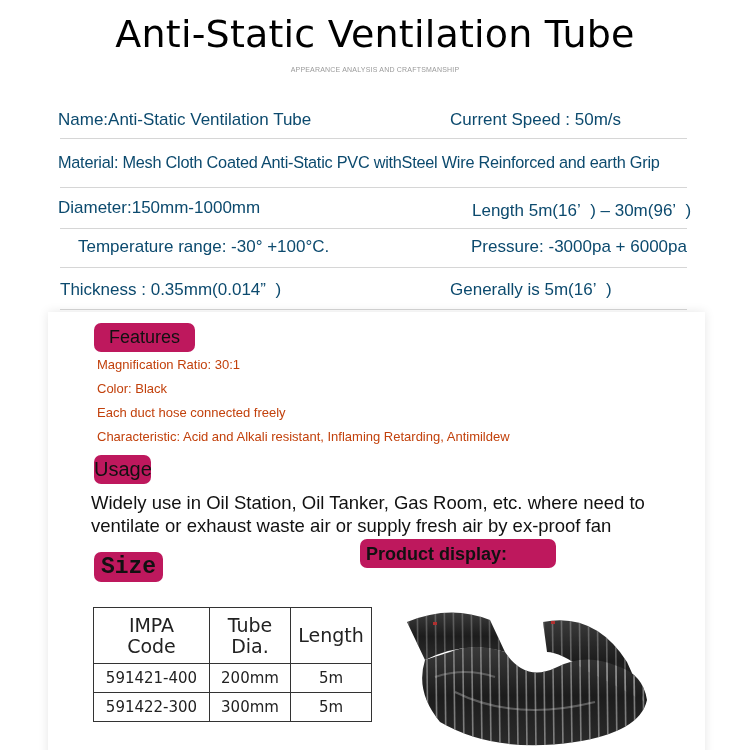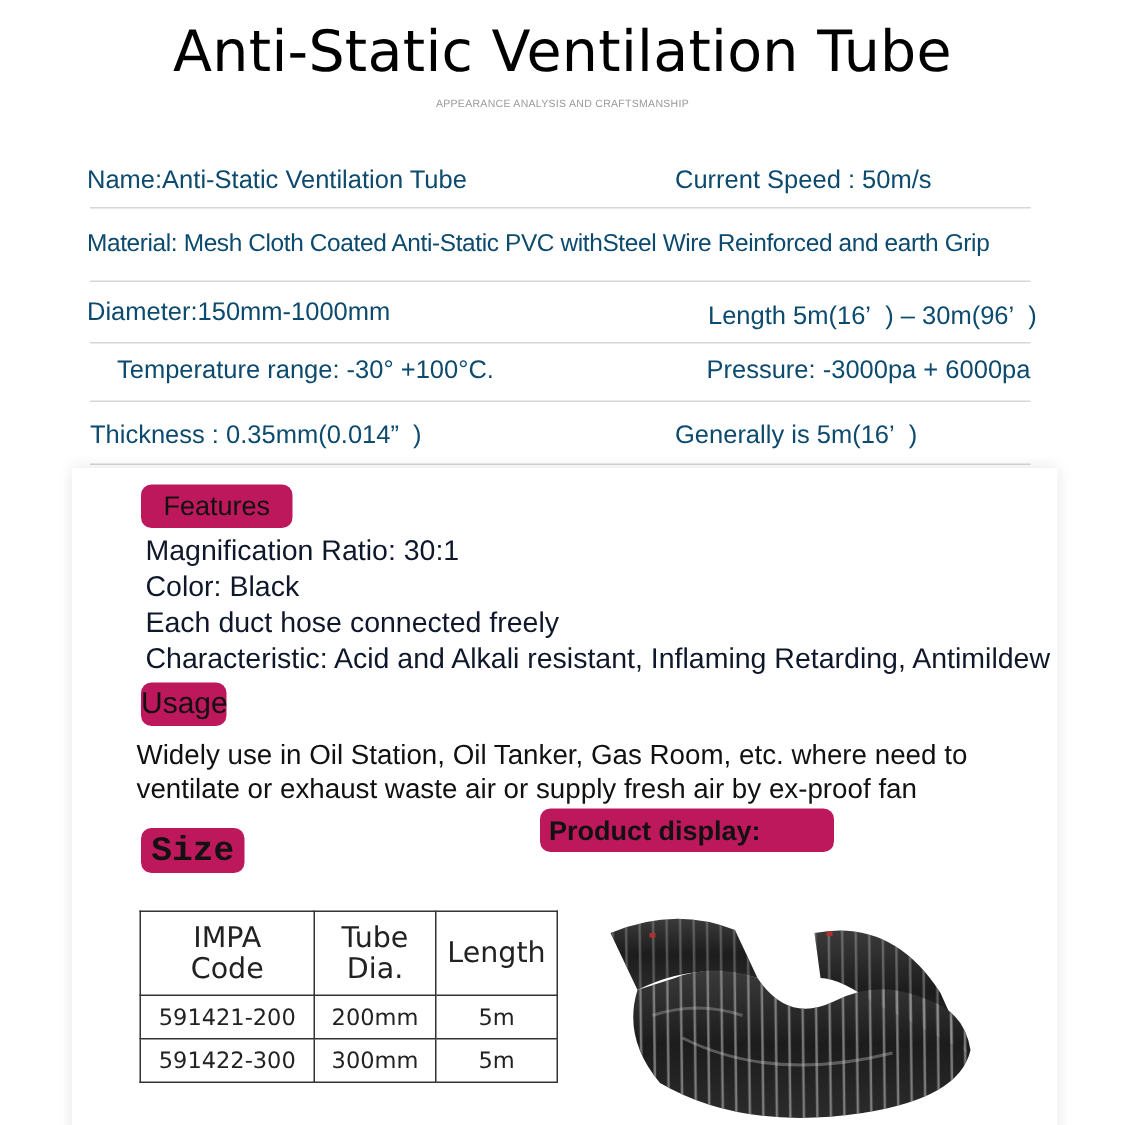--- a/index.html
+++ b/index.html
@@ -27,21 +27,21 @@
 
   .card {
     position:absolute; left:48px; top:312px; width:657px; height:460px;
     background:#fff;
     box-shadow: 0 0 10px rgba(0,0,0,0.10);
   }
   .badge {
     position:absolute; background:#be185d; color:#111; border-radius:7px;
     white-space:nowrap;
   }
-  .feature-line { position:absolute; left:97px; font-size:19px; color:#0f172a; white-space:nowrap; }
+  .feature-line { position:absolute; left:97px; font-size:13px; color:#c2410c; white-space:nowrap; }
   .usage-text { position:absolute; left:91px; font-size:18.5px; line-height:23px; color:#111; width:610px; }
 
   table.size {
     position:absolute; left:93px; top:607px; border-collapse:collapse;
     font-family:"DejaVu Sans", sans-serif; color:#222;
   }
   table.size td {
     border:1.5px solid #333; text-align:center; padding:0;
   }
   table.size tr.head td { height:55px; font-size:19px; line-height:21px; }
@@ -101,21 +101,21 @@
 <table class="size">
   <tbody>
       <tr class="head">
     <td style="width:115px;"><span style="white-space:pre-line;">IMPA
 Code</span></td>
     <td style="width:80px;"><span style="white-space:pre-line;">Tube
 Dia.</span></td>
     <td style="width:80px;"><span>Length</span></td>
   </tr>
   <tr class="body">
-    <td>591421-200</td>
+    <td>591421-400</td>
     <td>200mm</td>
     <td>5m</td>
   </tr>
   <tr class="body">
     <td>591422-300</td>
     <td>300mm</td>
     <td>5m</td>
   </tr>
 </tbody>
   </table>

